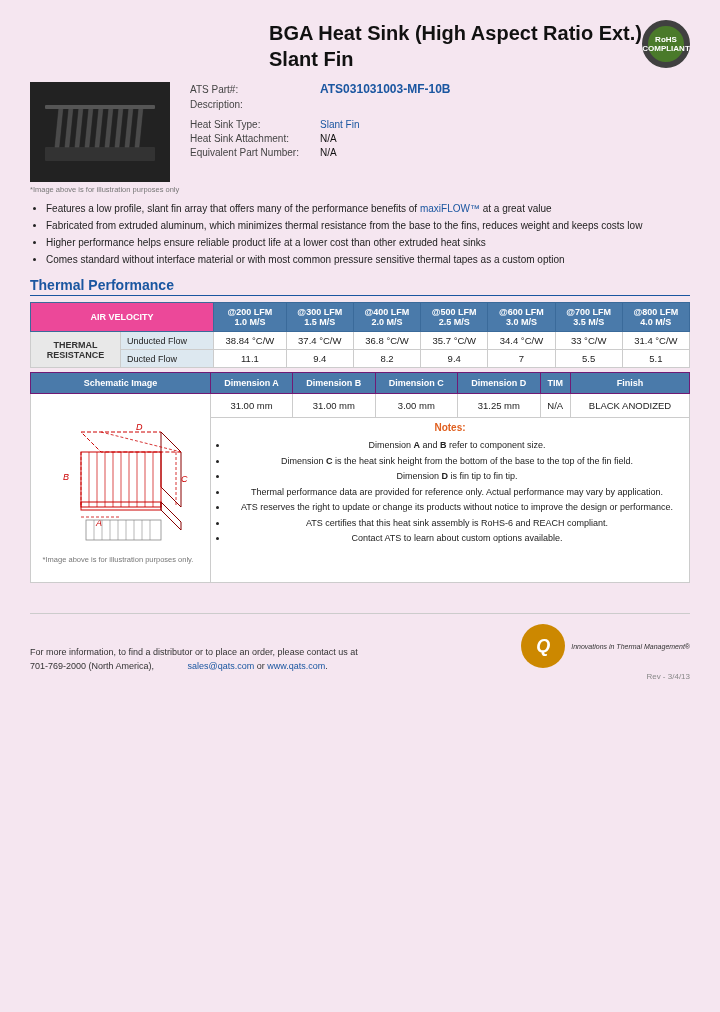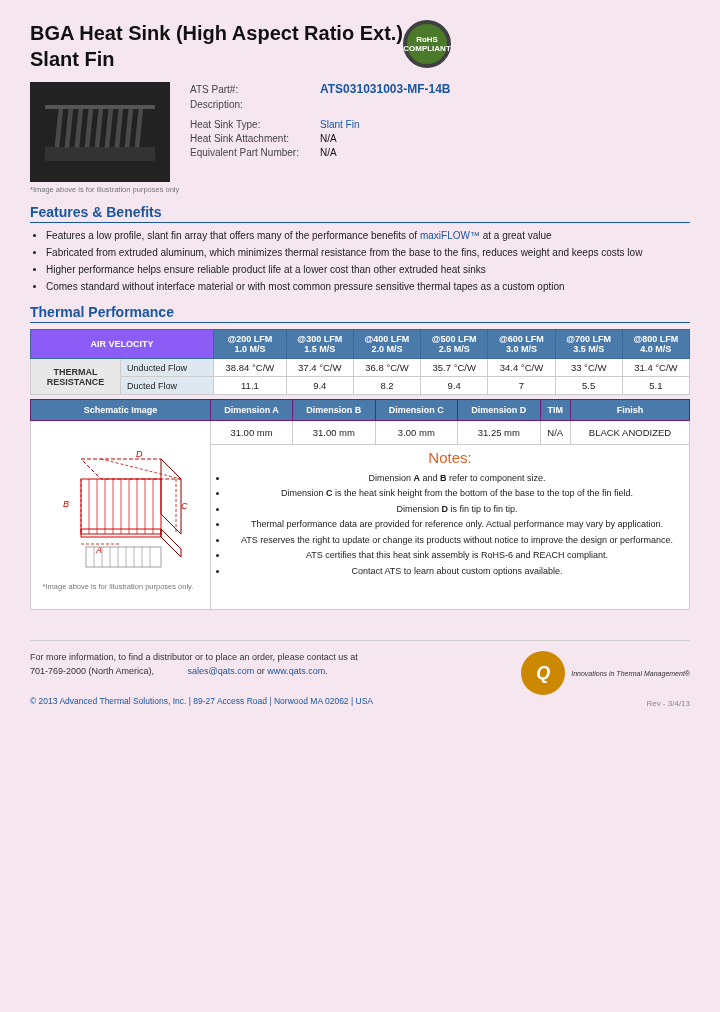--- a/index.html
+++ b/index.html
@@ -13,21 +13,21 @@
     }
     .page {
       width: 720px;
       min-height: 1012px;
       background: #f5e6f0;
       padding: 20px 30px 20px 30px;
     }
     
     .header-row {
       display: flex;
-      justify-content: flex-start;
+      justify-content: flex-end;
       align-items: flex-start;
       margin-bottom: 10px;
     }
     .page-title {
       font-size: 20px;
       font-weight: bold;
       color: #111;
       line-height: 1.3;
     }
     .rohs-badge {
@@ -35,21 +35,21 @@
       height: 48px;
       border-radius: 50%;
       background: #4a7a2a;
       display: flex;
       flex-direction: column;
       align-items: center;
       justify-content: center;
       color: white;
       font-size: 8px;
       font-weight: bold;
-      border: 4px solid #404040;
+      border: 6px solid #404040;
     }
     
     .product-info-row {
       display: flex;
       gap: 10px;
       margin-bottom: 8px;
     }
     .product-image-area {
       width: 150px;
       flex-shrink: 0;
@@ -142,21 +142,21 @@
       background: white;
     }
     .thermal-table .row-label-cell {
       background: #e8e8e8;
       color: #333;
       font-weight: bold;
       font-size: 9px;
       text-align: center;
     }
     .thermal-table .air-velocity-header {
-      background: #8b5cf6;
+      background: #ec4899;
     }
     .thermal-table .sub-label {
       background: #dde8f0;
       font-size: 9px;
       text-align: left;
       padding-left: 6px;
     }
     
     .product-detail-table {
       width: 100%;
@@ -193,23 +193,23 @@
       align-items: center;
       justify-content: center;
       padding: 4px;
     }
     .notes-cell {
       vertical-align: top;
       padding: 6px 8px;
       text-align: left;
     }
     .notes-title {
-      font-weight: normal;
+      font-weight: bold;
       color: #e06020;
-      font-size: 15px;
+      font-size: 10px;
       margin-bottom: 6px;
     }
     .notes-list {
       margin-left: 14px;
       font-size: 9px;
       line-height: 1.5;
     }
     .notes-list li {
       margin-bottom: 2px;
     }
@@ -308,42 +308,41 @@
           </g>
 
           <rect x="10" y="18" width="110" height="4" fill="#555" rx="1"></rect>
         </svg>
       </div>
       <div class="image-note">*Image above is for illustration purposes only</div>
     </div>
     <div class="product-details-table">
       <div class="detail-row">
         <span class="detail-label">ATS Part#:</span>
-        <span class="detail-value part-number">ATS031031003-MF-14B</span>
+        <span class="detail-value part-number">ATS031031003-MF-10B</span>
       </div>
       <div class="detail-row">
         <span class="detail-label">Description:</span>
       </div>
       <div style="height:6px"></div>
       <div class="detail-row">
         <span class="detail-label">Heat Sink Type:</span>
         <span class="detail-value link">Slant Fin</span>
       </div>
       <div class="detail-row">
         <span class="detail-label">Heat Sink Attachment:</span>
         <span class="detail-value">N/A</span>
       </div>
       <div class="detail-row">
         <span class="detail-label">Equivalent Part Number:</span>
         <span class="detail-value">N/A</span>
       </div>
     </div>
   </div>
 
-  <div class="section-title">Features &amp; Benefits</div>
   <ul class="features-list">
     <li>Features a low profile, slant fin array that offers many of the performance benefits of <span class="link">maxiFLOW™</span> at a great value</li>
     <li>Fabricated from extruded aluminum, which minimizes thermal resistance from the base to the fins, reduces weight and keeps costs low</li>
     <li>Higher performance helps ensure reliable product life at a lower cost than other extruded heat sinks</li>
     <li>Comes standard without interface material or with most common pressure sensitive thermal tapes as a custom option</li>
   </ul>
 
   <div class="section-title">Thermal Performance</div>
   <table class="thermal-table">
     <thead>
@@ -466,25 +465,24 @@
             <li>ATS certifies that this heat sink assembly is RoHS-6 and REACH compliant.</li>
             <li>Contact ATS to learn about custom options available.</li>
           </ul>
         </td>
       </tr>
     </tbody>
   </table>
 
   <div class="footer">
     <div class="footer-left">
-      <div style="margin-bottom:17px;">
+      <div style="margin-bottom:8px;">
         For more information, to find a distributor or to place an order, please contact us at<br>
         701-769-2000 (North America), <span style="color:#1a56a0;padding-left:31px;">sales@qats.com</span> or <span style="color:#1a56a0;">www.qats.com</span>.
       </div>
-      <div class="copyright">© 2013 Advanced Thermal Solutions, Inc.  |  89-27 Access Road  |  Norwood MA  02062  |  USA</div>
     </div>
     <div style="display:flex;flex-direction:column;align-items:flex-end;">
       <div class="ats-logo">
         <div class="ats-logo-circle">Q</div>
         <div>
           <div class="ats-logo-tagline">Innovations in Thermal Management®</div>
         </div>
       </div>
       <div class="page-num">Rev - 3/4/13</div>
     </div>

